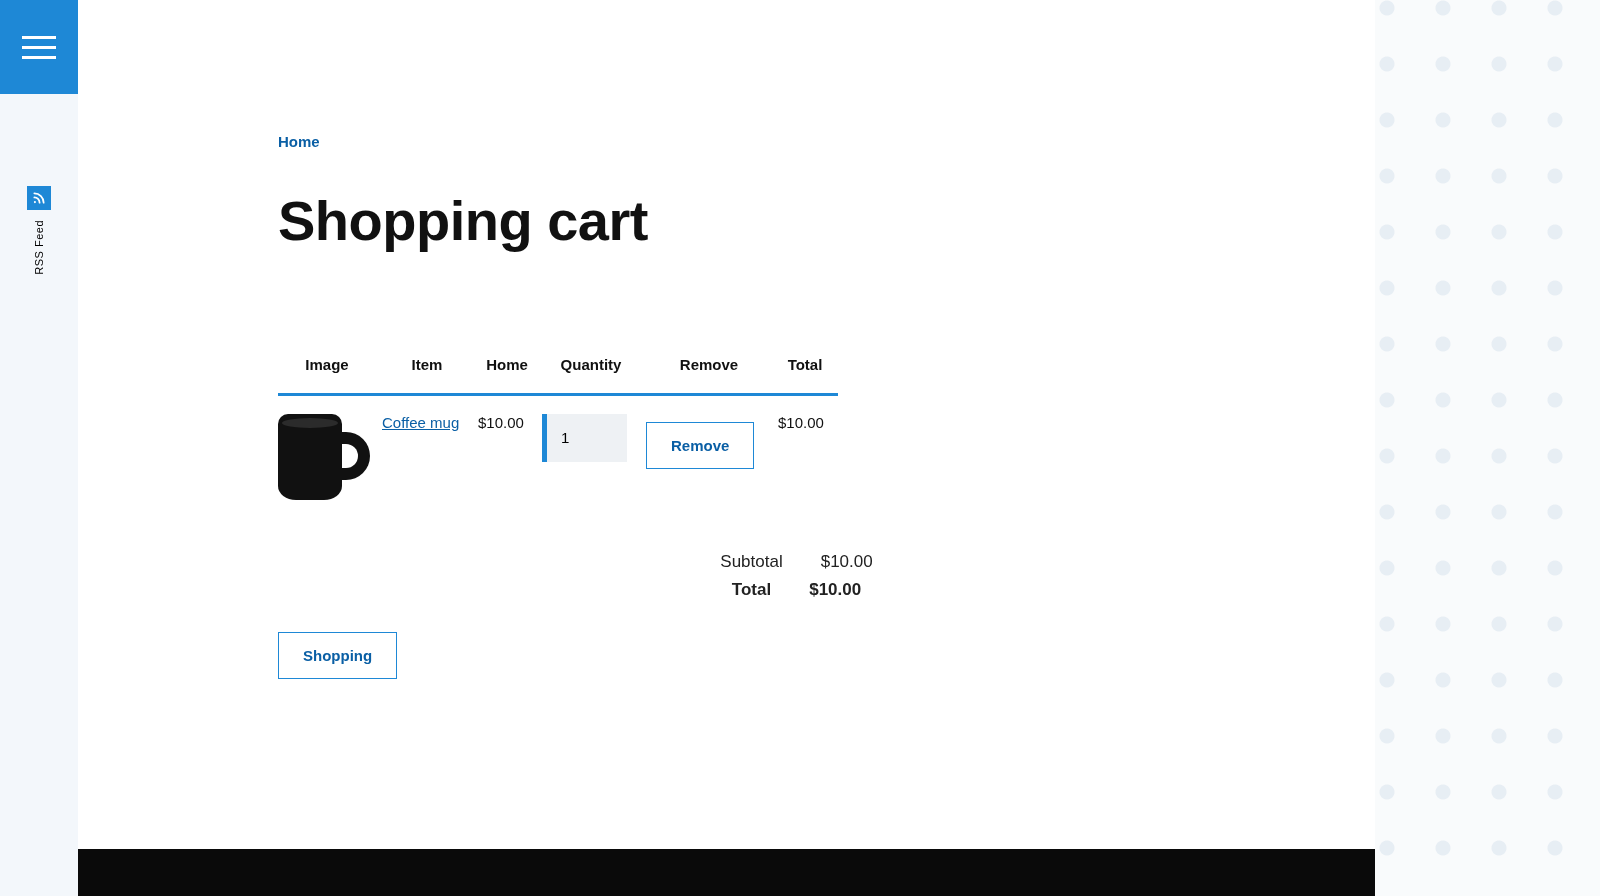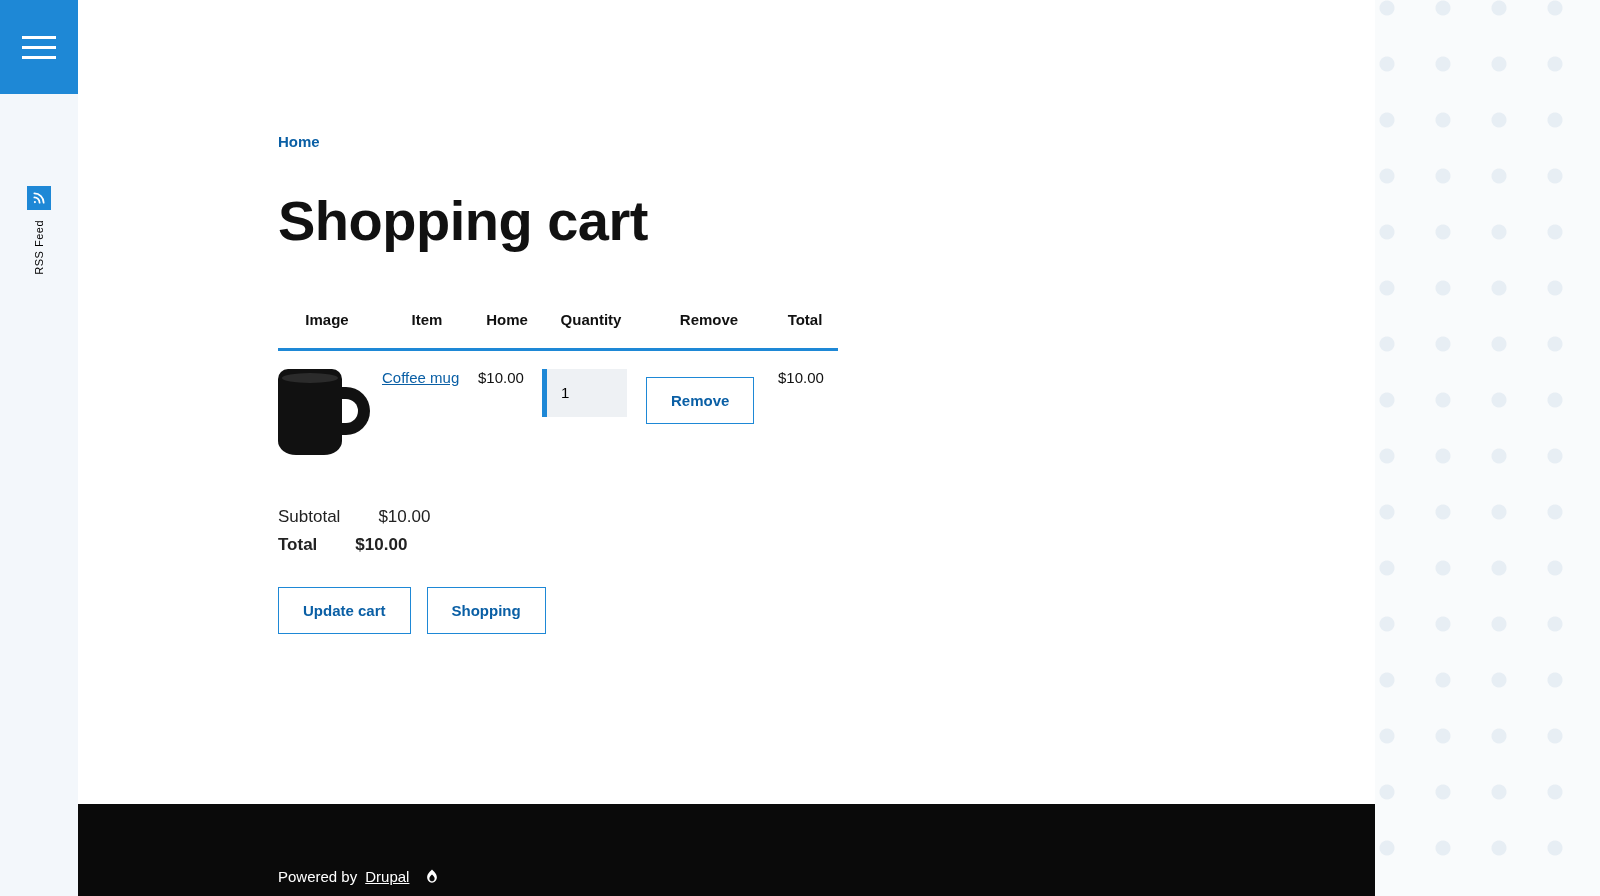--- a/index.html
+++ b/index.html
@@ -94,21 +94,21 @@
     color:#0a5fa5;
     margin-bottom: 42px;
     margin-top: 33px;
   }
   h1.title {
     font-size: 56px;
     font-weight: 800;
     letter-spacing: -0.5px;
     line-height: 1.05;
     color:#111;
-    margin-bottom: 52px;
+    margin-bottom: 97px;
   }
 
   table.cart {
     width: 560px;
     border-collapse: collapse;
     font-size: 15px;
   }
   table.cart th {
     text-align: center;
     font-weight: 700;
@@ -162,21 +162,21 @@
     font-size:15px;
     padding: 14px 24px;
     cursor:pointer;
   }
 
   .totals {
     margin-top: 28px;
     font-size: 17px;
   }
   .totals .row {
-    display:flex; justify-content:flex-start; gap: 38px;
+    display:flex; justify-content:center; gap: 38px;
     padding: 4px 0;
   }
   .totals .row .label { text-align:right; }
   .totals .row.total { font-weight:800; }
 
   .action-row {
     margin-top: 28px;
     display:flex; gap: 16px;
   }
 
@@ -276,21 +276,20 @@
         </div>
         <div class="row total">
           <span class="label">Total</span>
           <span>$10.00</span>
         </div>
       </div>
     </div>
 
     <div class="inner">
       <div class="action-row">
-        <button class="btn">Update cart</button>
         <button class="btn">Shopping</button>
       </div>
     </div>
   </div>
 
   <footer class="site-footer">
     <div class="finner">
       <span>Powered by</span>
       <a href="#">Drupal</a>
       <span class="drupal-icon">

